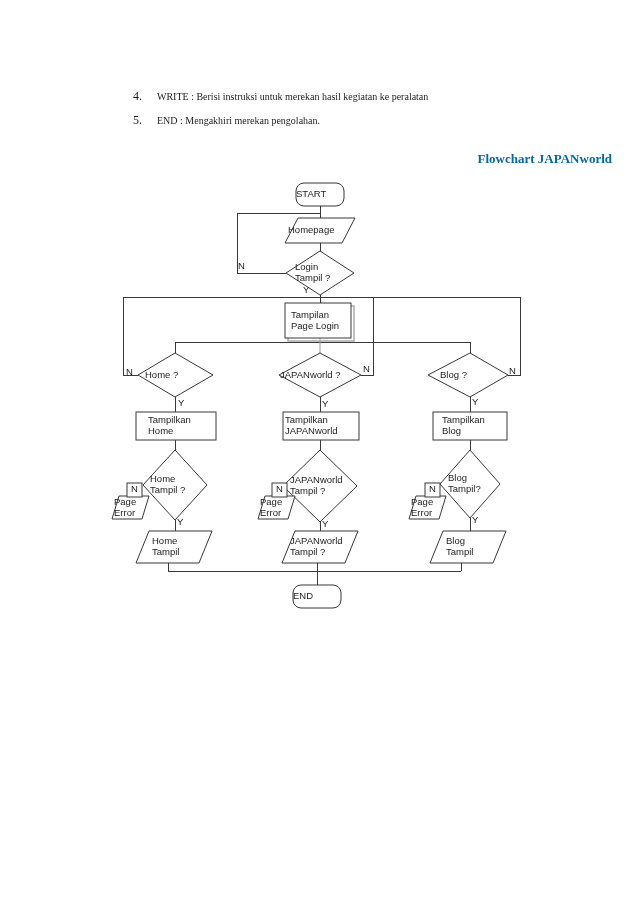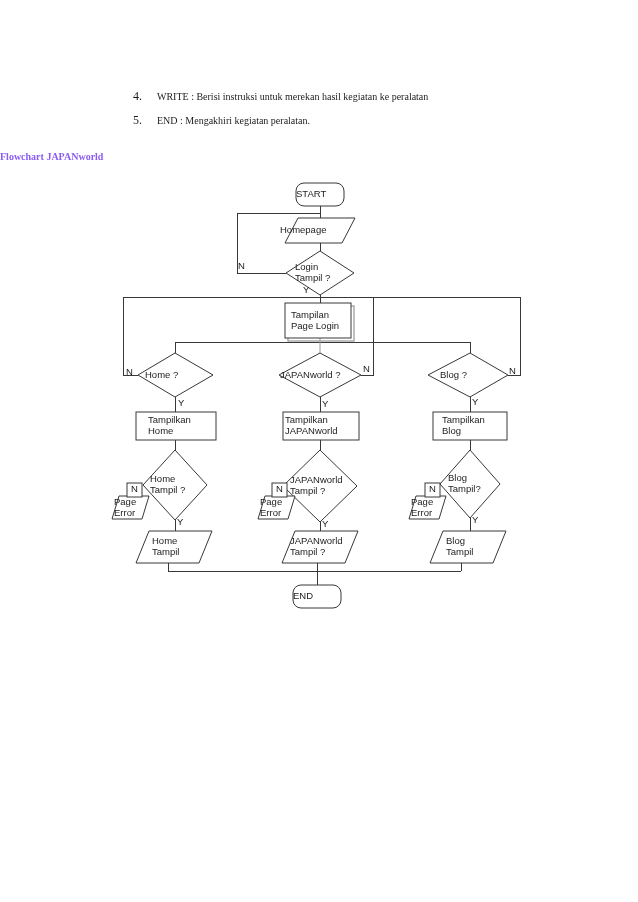--- a/index.html
+++ b/index.html
@@ -14,21 +14,21 @@
   .doc-num{
     position:absolute;left:133px;width:22px;
     font-size:12px;line-height:15px;color:#1c1c1c;
   }
   .doc-text{
     position:absolute;left:157px;width:420px;
     font-size:10px;line-height:15px;color:#1c1c1c;white-space:nowrap;
   }
   .doc-title{
     position:absolute;top:151px;left:0;width:612px;
-    text-align:left;font-size:10px;font-weight:bold;color:#8b5cf6;
+    text-align:right;font-size:13px;font-weight:bold;color:#0369a1;
   }
   #flow-svg{position:absolute;left:0;top:0;}
   .lbl{
     position:absolute;
     font-family:"Liberation Sans", sans-serif;
     font-size:9.5px;line-height:10.5px;
     color:#1c1c1c;
   }
   .yn{
     position:absolute;
@@ -41,21 +41,21 @@
 <body>
 
 <div id="page">
 
   <div>
     <span class="doc-num" style="top:89px">4.</span>
     <span class="doc-text" style="top:89px">WRITE : Berisi instruksi untuk merekan hasil kegiatan ke peralatan</span>
   </div>
   <div>
     <span class="doc-num" style="top:113px">5.</span>
-    <span class="doc-text" style="top:113px">END : Mengakhiri kegiatan peralatan.</span>
+    <span class="doc-text" style="top:113px">END : Mengakhiri merekan pengolahan.</span>
   </div>
 
   <div class="doc-title">Flowchart JAPANworld</div>
 
   <svg id="flow-svg" width="638" height="902" viewBox="0 0 638 902">
 
     <g stroke="#383838" stroke-width="1" fill="none" shape-rendering="crispEdges">
       <line x1="320" y1="206" x2="320" y2="218"></line>
       <polyline points="286,273 237,273 237,213 320,213"></polyline>
       <line x1="320" y1="243" x2="320" y2="251"></line>
@@ -107,21 +107,21 @@
       <polygon points="295,531 358,531 345,563 282,563"></polygon>
       <polygon points="443,531 506,531 493,563 430,563"></polygon>
       <rect x="293" y="585" width="48" height="23" rx="8" ry="8"></rect>
       <rect x="127" y="483" width="15" height="14"></rect>
       <rect x="272" y="483" width="15" height="14"></rect>
       <rect x="425" y="483" width="15" height="14"></rect>
     </g>
   </svg>
 
   <div class="lbl" style="left:296px;top:189px;width:48px">START</div>
-  <div class="lbl" style="left:280px;top:225px;width:60px">Homepage</div>
+  <div class="lbl" style="left:288px;top:225px;width:60px">Homepage</div>
   <div class="lbl" style="left:295px;top:262px;width:50px">Login Tampil ?</div>
   <div class="lbl" style="left:291px;top:310px;width:54px">Tampilan Page Login</div>
   <div class="lbl" style="left:145px;top:370px;width:60px">Home ?</div>
   <div class="lbl" style="left:280px;top:370px;width:80px">JAPANworld ?</div>
   <div class="lbl" style="left:440px;top:370px;width:60px">Blog ?</div>
   <div class="lbl" style="left:148px;top:415px;width:56px">Tampilkan Home</div>
   <div class="lbl" style="left:285px;top:415px;width:60px">Tampilkan JAPANworld</div>
   <div class="lbl" style="left:442px;top:415px;width:56px">Tampilkan Blog</div>
   <div class="lbl" style="left:150px;top:474px;width:50px">Home Tampil ?</div>
   <div class="lbl" style="left:290px;top:475px;width:60px">JAPANworld Tampil ?</div>

